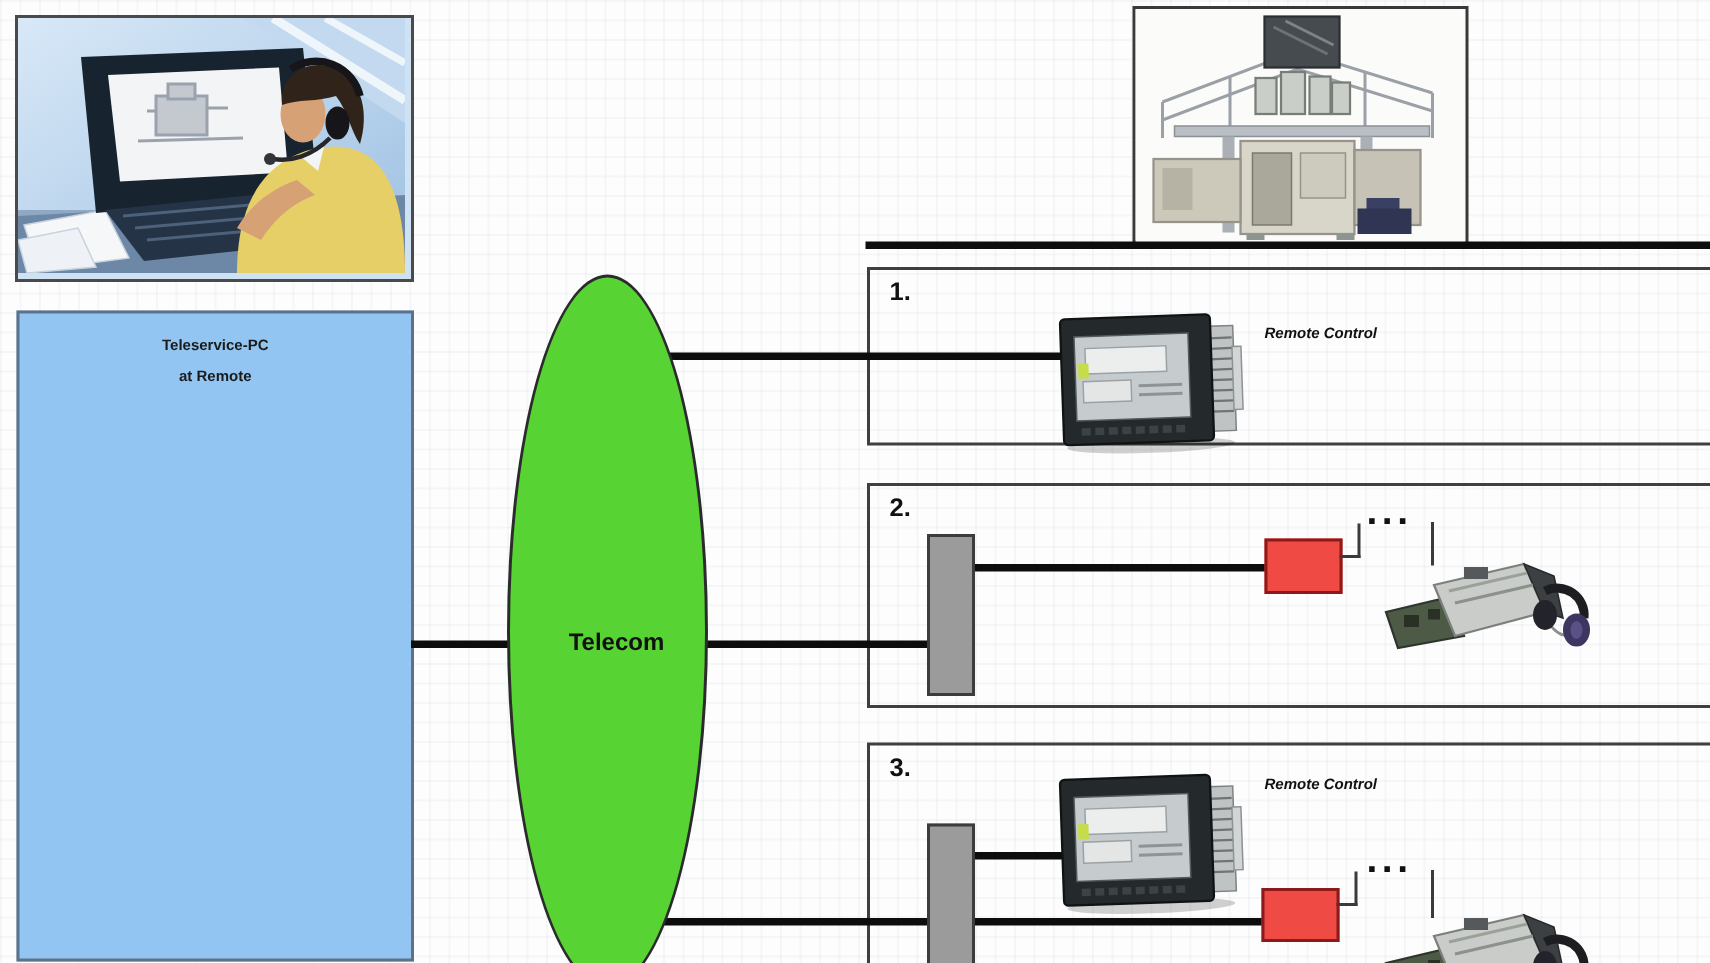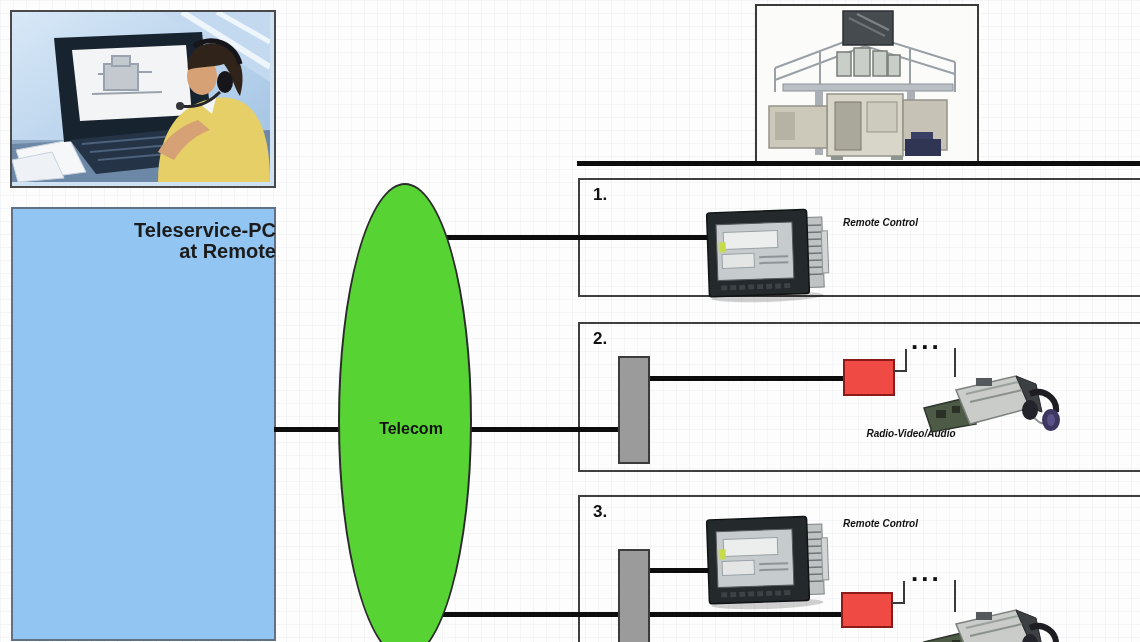--- a/index.html
+++ b/index.html
@@ -12,21 +12,21 @@
     background-size:13px 13px;
     font-family:"Liberation Sans", sans-serif;
     color:#111;
   }
   .abs{position:absolute;}
   
   .photo-frame{left:10px;top:10px;width:262px;height:174px;border:2px solid #4a4a4a;background:#cfe2f3;}
   .machine-frame{left:755px;top:4px;width:220px;height:158px;border:2px solid #3a3a3a;background:#fcfcfb;}
   
   .blue-box{left:11px;top:207px;width:265px;height:434px;background:#92c5f2;border:2px solid #5f7186;box-sizing:border-box;}
-  .blue-label{left:11px;top:220px;width:265px;text-align:right;font-size:20px;font-weight:700;color:#1b1b1b;line-height:21px;}
+  .blue-label{left:11px;top:220px;width:265px;text-align:center;font-size:10px;font-weight:700;color:#1b1b1b;line-height:21px;}
   
   .ellipse{left:338px;top:183px;width:134px;height:476px;background:#57d334;border:2px solid #2b2b2b;border-radius:50%;box-sizing:border-box;}
   .telecom-label{left:338px;top:420px;width:146px;text-align:center;font-weight:700;font-size:16px;color:#111;}
   
   .sec-box{border:2px solid #3f3f3f;box-sizing:border-box;background:transparent;}
   .sec-num{font-weight:700;font-size:17px;color:#111;}
   .sec-label{font-weight:700;font-size:10px;color:#111;white-space:nowrap;font-style:italic;}
   
   .hline{height:5px;background:#0d0d0d;}
   .thickline{height:5px;background:#0d0d0d;}
@@ -155,21 +155,20 @@
   <div class="abs hline" style="left:650px;top:612px;width:193px;"></div>
 
   <div class="abs ellipse"></div>
   <div class="abs telecom-label">Telecom</div>
 
   <div class="abs sec-num" style="left:593px;top:185px;">1.</div>
   <div class="abs sec-num" style="left:593px;top:329px;">2.</div>
   <div class="abs sec-num" style="left:593px;top:502px;">3.</div>
 
   <div class="abs sec-label" style="left:843px;top:217px;">Remote Control</div>
-  <div class="abs sec-label" style="left:816px;top:428px;width:190px;text-align:center;">Radio-Video/Audio</div>
   <div class="abs sec-label" style="left:843px;top:518px;">Remote Control</div>
 
   <div class="abs gray-box" style="left:618px;top:356px;height:108px;"></div>
   <div class="abs gray-box" style="left:618px;top:549px;height:100px;"></div>
 
   <div class="abs red-box" style="left:843px;top:359px;width:52px;height:37px;"></div>
   <div class="abs ant-h" style="left:893px;top:370px;width:14px;"></div>
   <div class="abs ant-v" style="left:905px;top:349px;height:23px;"></div>
   <div class="abs dots" style="left:911px;top:330px;">...</div>
   <div class="abs ant-v" style="left:954px;top:348px;height:29px;"></div>

